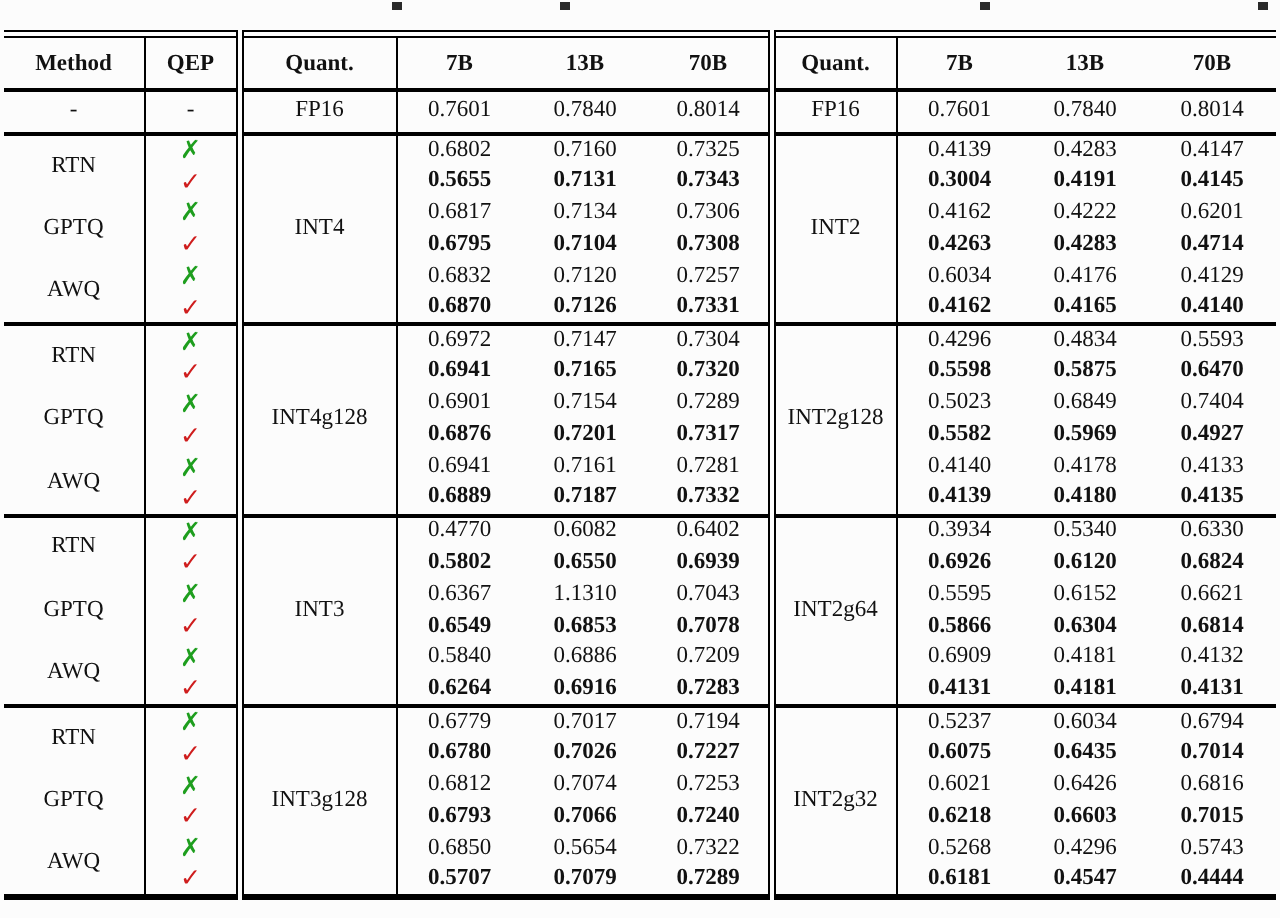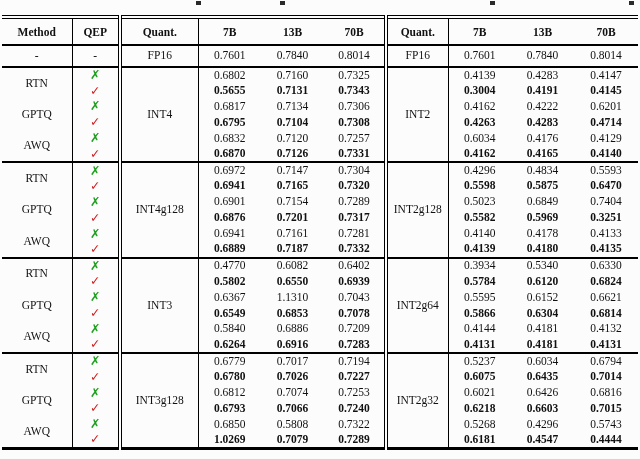--- a/index.html
+++ b/index.html
@@ -170,21 +170,21 @@
           <td class="val">0.6849</td>
           <td class="val">0.7404</td>
         </tr>
         <tr>
           <td class="sl qep check">✓</td>
           <td class="sl val b">0.6876</td>
           <td class="val b">0.7201</td>
           <td class="val b">0.7317</td>
           <td class="sl val b">0.5582</td>
           <td class="val b">0.5969</td>
-          <td class="val b">0.3251</td>
+          <td class="val b">0.4927</td>
         </tr>
         <tr>
           <td class="method" rowspan="2">AWQ</td>
           <td class="sl qep cross">✗</td>
           <td class="sl val">0.6941</td>
           <td class="val">0.7161</td>
           <td class="val">0.7281</td>
           <td class="sl val">0.4140</td>
           <td class="val">0.4178</td>
           <td class="val">0.4133</td>
@@ -208,21 +208,21 @@
           <td class="dl quant" rowspan="6">INT2g64</td>
           <td class="sl val">0.3934</td>
           <td class="val">0.5340</td>
           <td class="val">0.6330</td>
         </tr>
         <tr>
           <td class="sl qep check">✓</td>
           <td class="sl val b">0.5802</td>
           <td class="val b">0.6550</td>
           <td class="val b">0.6939</td>
-          <td class="sl val b">0.5784</td>
+          <td class="sl val b">0.6926</td>
           <td class="val b">0.6120</td>
           <td class="val b">0.6824</td>
         </tr>
         <tr>
           <td class="method" rowspan="2">GPTQ</td>
           <td class="sl qep cross">✗</td>
           <td class="sl val">0.6367</td>
           <td class="val">1.1310</td>
           <td class="val">0.7043</td>
           <td class="sl val">0.5595</td>
@@ -237,21 +237,21 @@
           <td class="sl val b">0.5866</td>
           <td class="val b">0.6304</td>
           <td class="val b">0.6814</td>
         </tr>
         <tr>
           <td class="method" rowspan="2">AWQ</td>
           <td class="sl qep cross">✗</td>
           <td class="sl val">0.5840</td>
           <td class="val">0.6886</td>
           <td class="val">0.7209</td>
-          <td class="sl val">0.4144</td>
+          <td class="sl val">0.6909</td>
           <td class="val">0.4181</td>
           <td class="val">0.4132</td>
         </tr>
         <tr>
           <td class="sl qep check">✓</td>
           <td class="sl val b">0.6264</td>
           <td class="val b">0.6916</td>
           <td class="val b">0.7283</td>
           <td class="sl val b">0.4131</td>
           <td class="val b">0.4181</td>
@@ -294,29 +294,29 @@
           <td class="val b">0.7066</td>
           <td class="val b">0.7240</td>
           <td class="sl val b">0.6218</td>
           <td class="val b">0.6603</td>
           <td class="val b">0.7015</td>
         </tr>
         <tr>
           <td class="method" rowspan="2">AWQ</td>
           <td class="sl qep cross">✗</td>
           <td class="sl val">0.6850</td>
-          <td class="val">0.5808</td>
+          <td class="val">0.5654</td>
           <td class="val">0.7322</td>
           <td class="sl val">0.5268</td>
           <td class="val">0.4296</td>
           <td class="val">0.5743</td>
         </tr>
         <tr>
           <td class="sl qep check">✓</td>
-          <td class="sl val b">1.0269</td>
+          <td class="sl val b">0.5707</td>
           <td class="val b">0.7079</td>
           <td class="val b">0.7289</td>
           <td class="sl val b">0.6181</td>
           <td class="val b">0.4547</td>
           <td class="val b">0.4444</td>
         </tr>
       </tbody>
   </table>
 
 </div>

